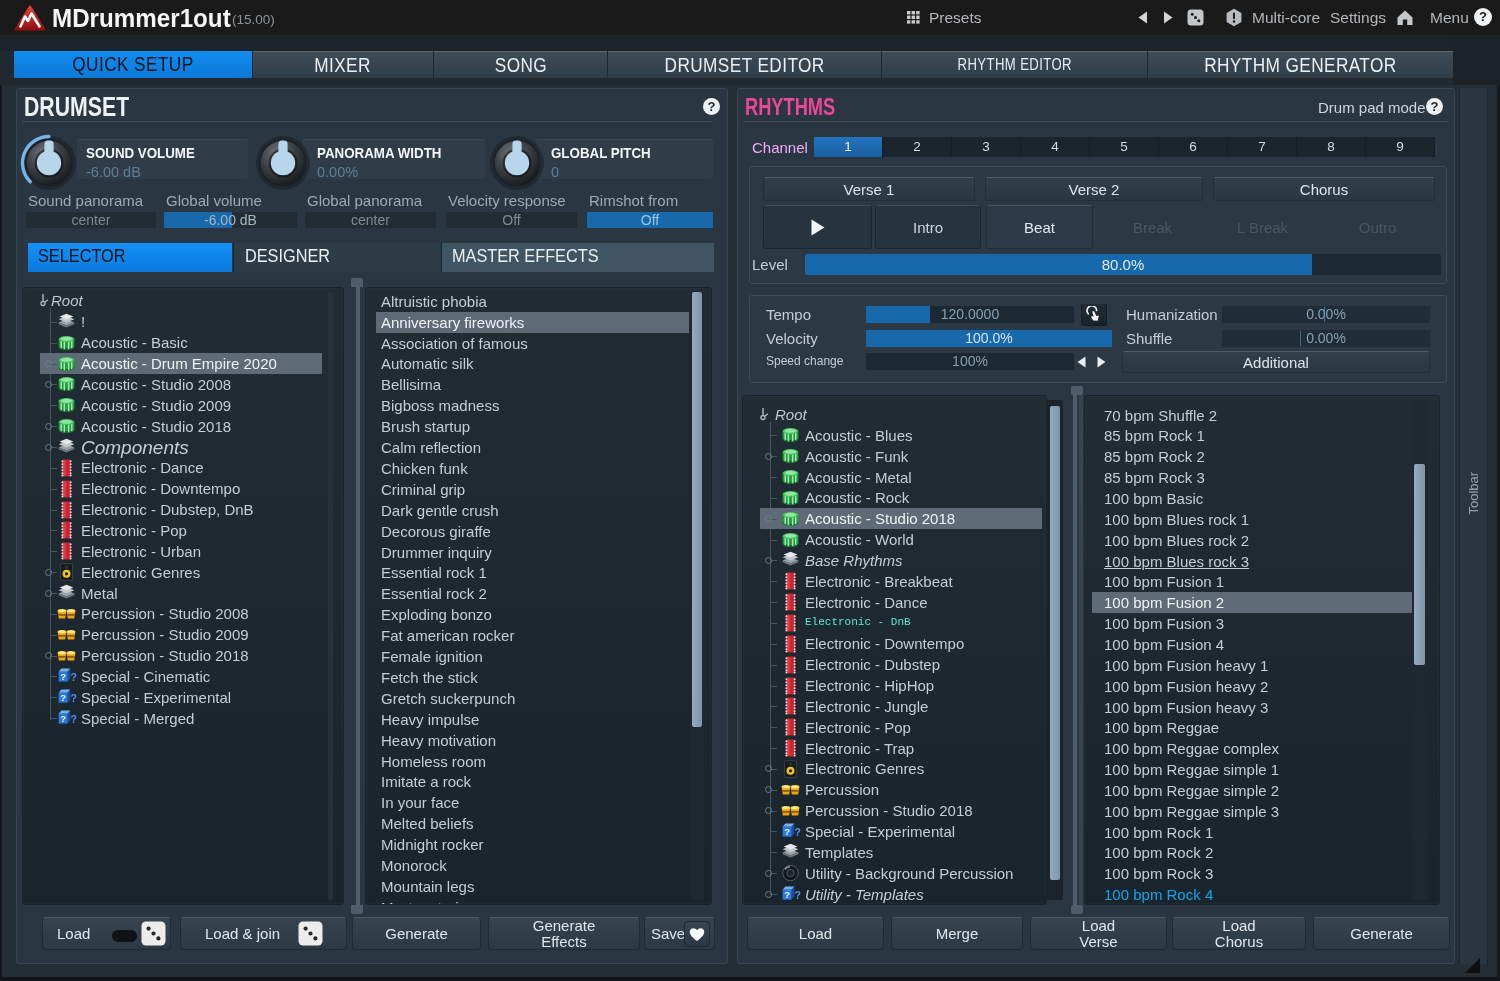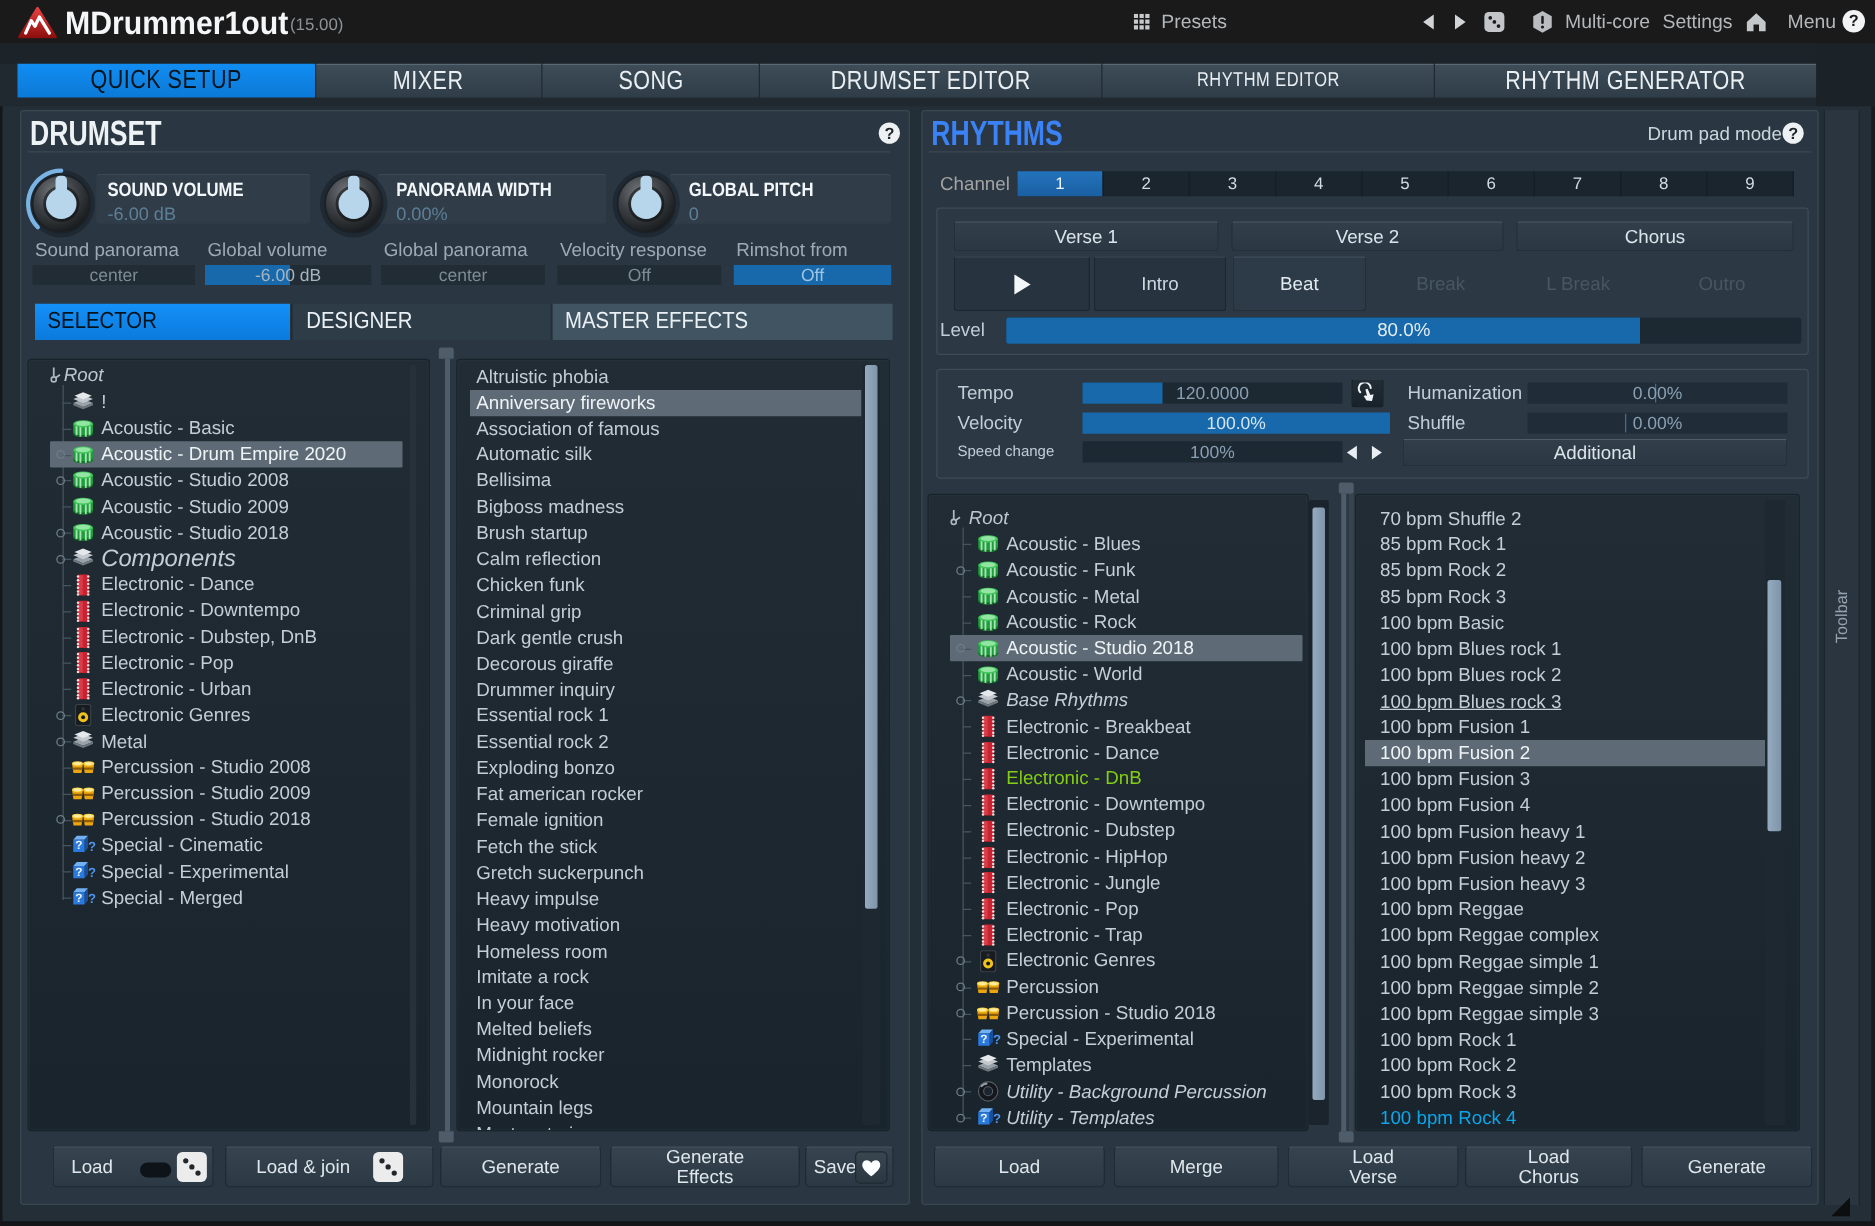--- a/index.html
+++ b/index.html
@@ -470,25 +470,25 @@
 <div class="ab btn" style="left:488px;top:917px;width:152px;height:33px;">Generate<br>Effects</div>
 <div class="ab btn" style="left:644px;top:917px;width:71px;height:33px;">
     <span style="position:absolute;left:6px;top:8px;">Save</span>
   </div>
 <div class="ab" style="left:684px;top:921px;width:26px;height:26px;background:linear-gradient(180deg,#39464f,#2b3842);border:1px solid #1e2931;border-radius:4px;display:flex;align-items:center;justify-content:center;">
     <svg width="16" height="15" viewBox="0 0 16 15">
       <path d="M8 14 C3.2 10.2 0.8 7.6 0.8 4.9 C0.8 2.8 2.4 1.2 4.4 1.2 C5.9 1.2 7.2 2 8 3.3 C8.8 2 10.1 1.2 11.6 1.2 C13.6 1.2 15.2 2.8 15.2 4.9 C15.2 7.6 12.8 10.2 8 14 Z" fill="#fbfdfe"></path>
     </svg>
   </div>
 <div class="ab panel" style="left:737px;top:88px;width:718px;height:876px;"></div>
-<div class="ab " style="left:745px;top:93px;font-size:28px;font-weight:bold;color:#3b82f6;height:28px;line-height:28px;white-space:nowrap;"><span style="display:inline-block;transform:scaleX(0.76);transform-origin:left center;">RHYTHMS</span></div>
+<div class="ab " style="left:745px;top:93px;font-size:24px;font-weight:bold;color:#ec4899;height:28px;line-height:28px;white-space:nowrap;"><span style="display:inline-block;transform:scaleX(0.76);transform-origin:left center;">RHYTHMS</span></div>
 <div class="ab " style="left:743px;top:121px;width:706px;height:1px;background:#3c4a55;"></div>
 <div class="ab " style="left:1318px;top:99px;font-size:15px;color:#ccd6dd;height:17px;line-height:17px;">Drum pad mode</div>
 <div class="ab " style="left:1426px;top:98px;width:17px;height:17px;background:#eef1f3;border-radius:50%;color:#1c242b;font-size:13px;font-weight:bold;text-align:center;line-height:17px;">?</div>
-<div class="ab " style="left:752px;top:139px;font-size:15px;color:#a3a3a3;height:17px;line-height:17px;">Channel</div>
+<div class="ab " style="left:752px;top:139px;font-size:15px;color:#f0abfc;height:17px;line-height:17px;">Channel</div>
 <div class="ab " style="left:814px;top:137px;width:621px;height:20px;background:#1a252d;"></div>
 <div class="seg" style="left:814.0px;top:137px;width:69.0px;background:linear-gradient(180deg,#2373bd,#1a5fa2);color:#ecf3f9;">1</div>
 <div class="seg" style="left:883.0px;top:137px;width:69.0px;">2</div>
 <div class="seg" style="left:952.0px;top:137px;width:69.0px;">3</div>
 <div class="seg" style="left:1021.0px;top:137px;width:69.0px;">4</div>
 <div class="seg" style="left:1090.0px;top:137px;width:69.0px;">5</div>
 <div class="seg" style="left:1159.0px;top:137px;width:69.0px;">6</div>
 <div class="seg" style="left:1228.0px;top:137px;width:69.0px;">7</div>
 <div class="seg" style="left:1297.0px;top:137px;width:69.0px;">8</div>
 <div class="seg" style="left:1366.0px;top:137px;width:69.0px;">9</div>
@@ -688,21 +688,21 @@
       <circle cx="13.6" cy="5.2" r="1" fill="#f5dcdc"></circle>
       <circle cx="5.4" cy="8.2" r="1" fill="#f5dcdc"></circle>
       <circle cx="13.6" cy="8.2" r="1" fill="#f5dcdc"></circle>
       <circle cx="5.4" cy="11.2" r="1" fill="#f5dcdc"></circle>
       <circle cx="13.6" cy="11.2" r="1" fill="#f5dcdc"></circle>
       <circle cx="5.4" cy="14.2" r="1" fill="#f5dcdc"></circle>
       <circle cx="13.6" cy="14.2" r="1" fill="#f5dcdc"></circle>
       <circle cx="5.4" cy="16.6" r="1" fill="#f5dcdc"></circle>
       <circle cx="13.6" cy="16.6" r="1" fill="#f5dcdc"></circle>
     </svg></div>
-<div class="ab " style="left:805px;top:612.4px;font-size:15px;color:#84cc16;height:21px;line-height:21px;white-space:nowrap;">Electronic - DnB</div>
+<div class="ab " style="left:805px;top:612.4px;font-size:11px;color:#5eead4;height:21px;line-height:21px;white-space:nowrap;font-family:Liberation Mono, monospace;">Electronic - DnB</div>
 <div class="ab " style="left:770px;top:644px;width:7px;height:1px;background:#46555f;"></div>
 <div class="ab" style="left:781px;top:634.8px;"><svg width="19" height="18" viewBox="0 0 19 18">
       <rect x="5" y="0.6" width="9" height="16.8" rx="1.4" fill="#c92231"></rect>
       <rect x="5.8" y="1.2" width="3.4" height="15.6" fill="#e8555c" opacity="0.5"></rect>
       <circle cx="5.4" cy="2.2" r="1" fill="#f5dcdc"></circle>
       <circle cx="13.6" cy="2.2" r="1" fill="#f5dcdc"></circle>
       <circle cx="5.4" cy="5.2" r="1" fill="#f5dcdc"></circle>
       <circle cx="13.6" cy="5.2" r="1" fill="#f5dcdc"></circle>
       <circle cx="5.4" cy="8.2" r="1" fill="#f5dcdc"></circle>
       <circle cx="13.6" cy="8.2" r="1" fill="#f5dcdc"></circle>
@@ -857,21 +857,21 @@
     </svg></div>
 <div class="ab " style="left:805px;top:841.8px;font-size:15px;color:#c3ced6;height:21px;line-height:21px;white-space:nowrap;">Templates</div>
 <div class="ab " style="left:770px;top:873px;width:7px;height:1px;background:#46555f;"></div>
 <div class="ab" style="left:765px;top:869.6px;width:7px;height:7px;border:1px solid #6e7e89;border-radius:50%;"></div>
 <div class="ab" style="left:781px;top:864.2px;"><svg width="19" height="18" viewBox="0 0 19 18">
       <circle cx="9.5" cy="9" r="6" fill="none" stroke="#14171b" stroke-width="5"></circle>
       <circle cx="9.5" cy="9" r="7.8" fill="none" stroke="#565e66" stroke-width="1"></circle>
       <circle cx="9.5" cy="9" r="3.6" fill="none" stroke="#565e66" stroke-width="0.9"></circle>
       <path d="M3.8 5.4 A6.6 6.6 0 0 1 8.9 2.8" stroke="#969fa7" stroke-width="1.5" fill="none"></path>
     </svg></div>
-<div class="ab " style="left:805px;top:862.6px;font-size:15px;color:#c3ced6;font-style:italic;height:21px;line-height:21px;white-space:nowrap;">Utility - Background Percussion</div>
+<div class="ab " style="left:805px;top:862.6px;font-size:15px;color:#c3ced6;height:21px;line-height:21px;white-space:nowrap;">Utility - Background Percussion</div>
 <div class="ab " style="left:770px;top:894px;width:7px;height:1px;background:#46555f;"></div>
 <div class="ab" style="left:765px;top:890.5px;width:7px;height:7px;border:1px solid #6e7e89;border-radius:50%;"></div>
 <div class="ab" style="left:781px;top:885.0px;"><svg width="20" height="18" viewBox="0 0 20 18">
       <path d="M1.6 4.8 L4.4 1.6 13.4 1.6 10.6 4.8 Z" fill="#71b1f4"></path>
       <path d="M10.6 4.8 L13.4 1.6 13.4 11.4 10.6 14.6 Z" fill="#174f9e"></path>
       <rect x="1.6" y="4.8" width="9" height="9.8" fill="#2a7ade"></rect>
       <text x="6.1" y="12.6" font-size="9.5" font-weight="bold" fill="#eef4fc" text-anchor="middle" font-family="Liberation Sans">?</text>
       <text x="16.6" y="13.6" font-size="10.5" font-weight="bold" fill="#4f94ec" text-anchor="middle" font-family="Liberation Sans">?</text>
     </svg></div>
 <div class="ab " style="left:805px;top:883.5px;font-size:15px;color:#c3ced6;font-style:italic;height:21px;line-height:21px;white-space:nowrap;">Utility - Templates</div>

